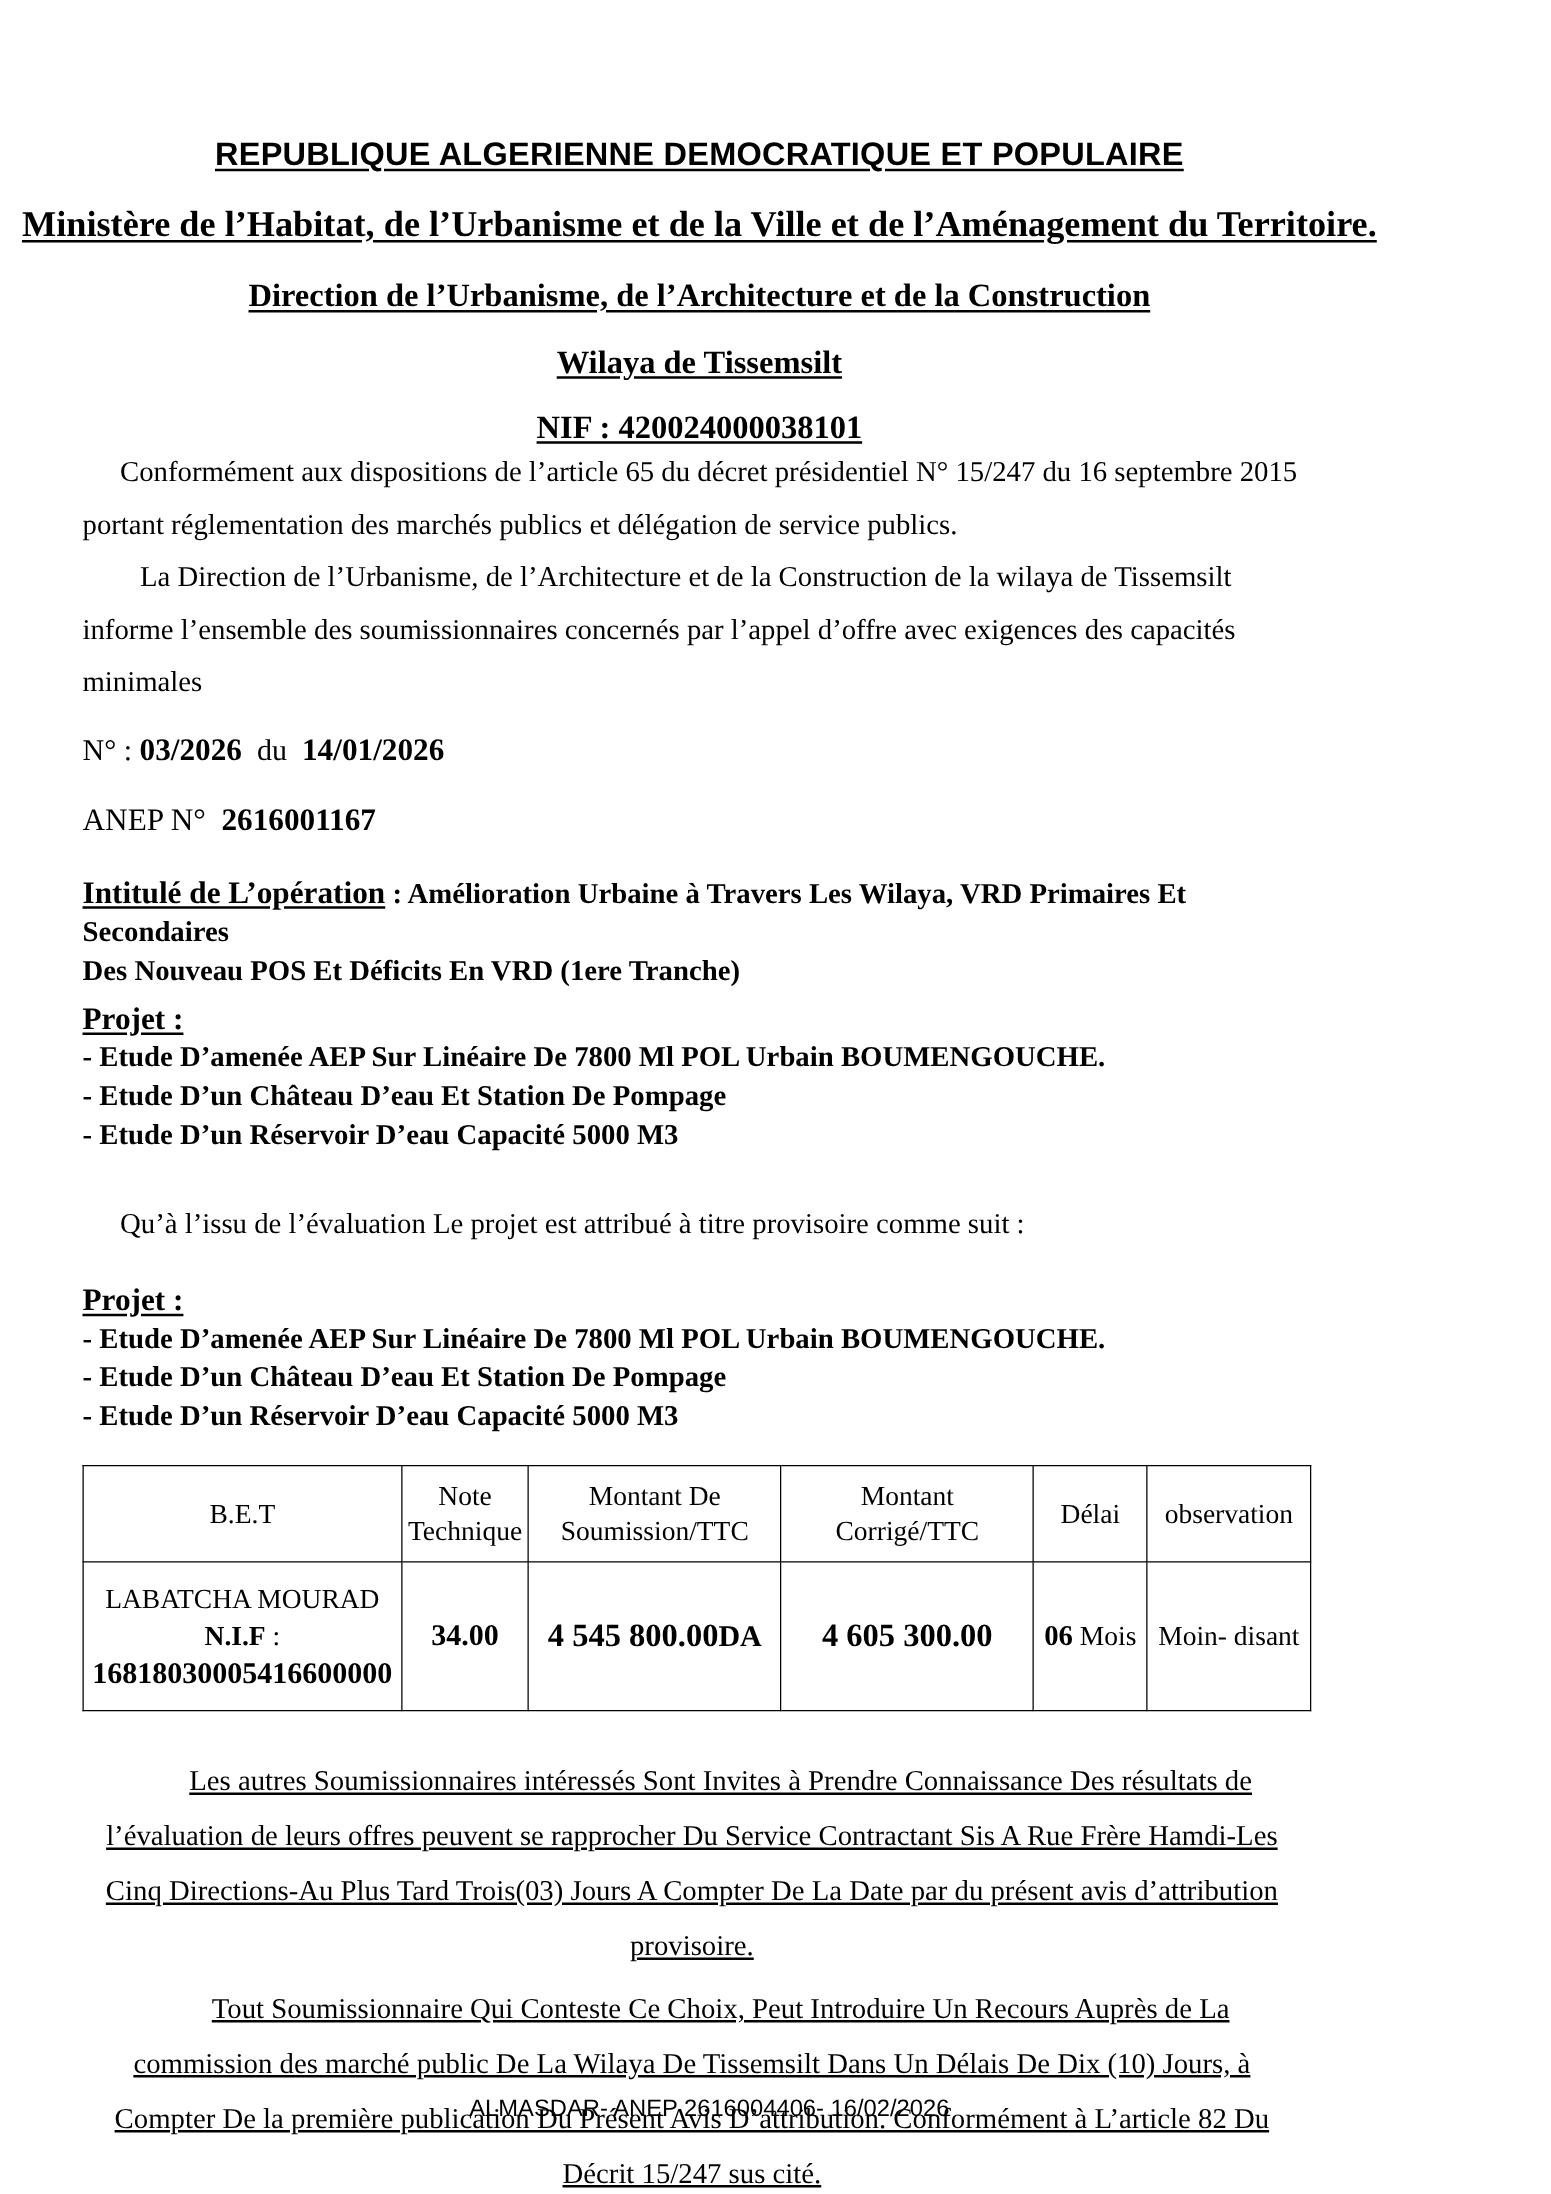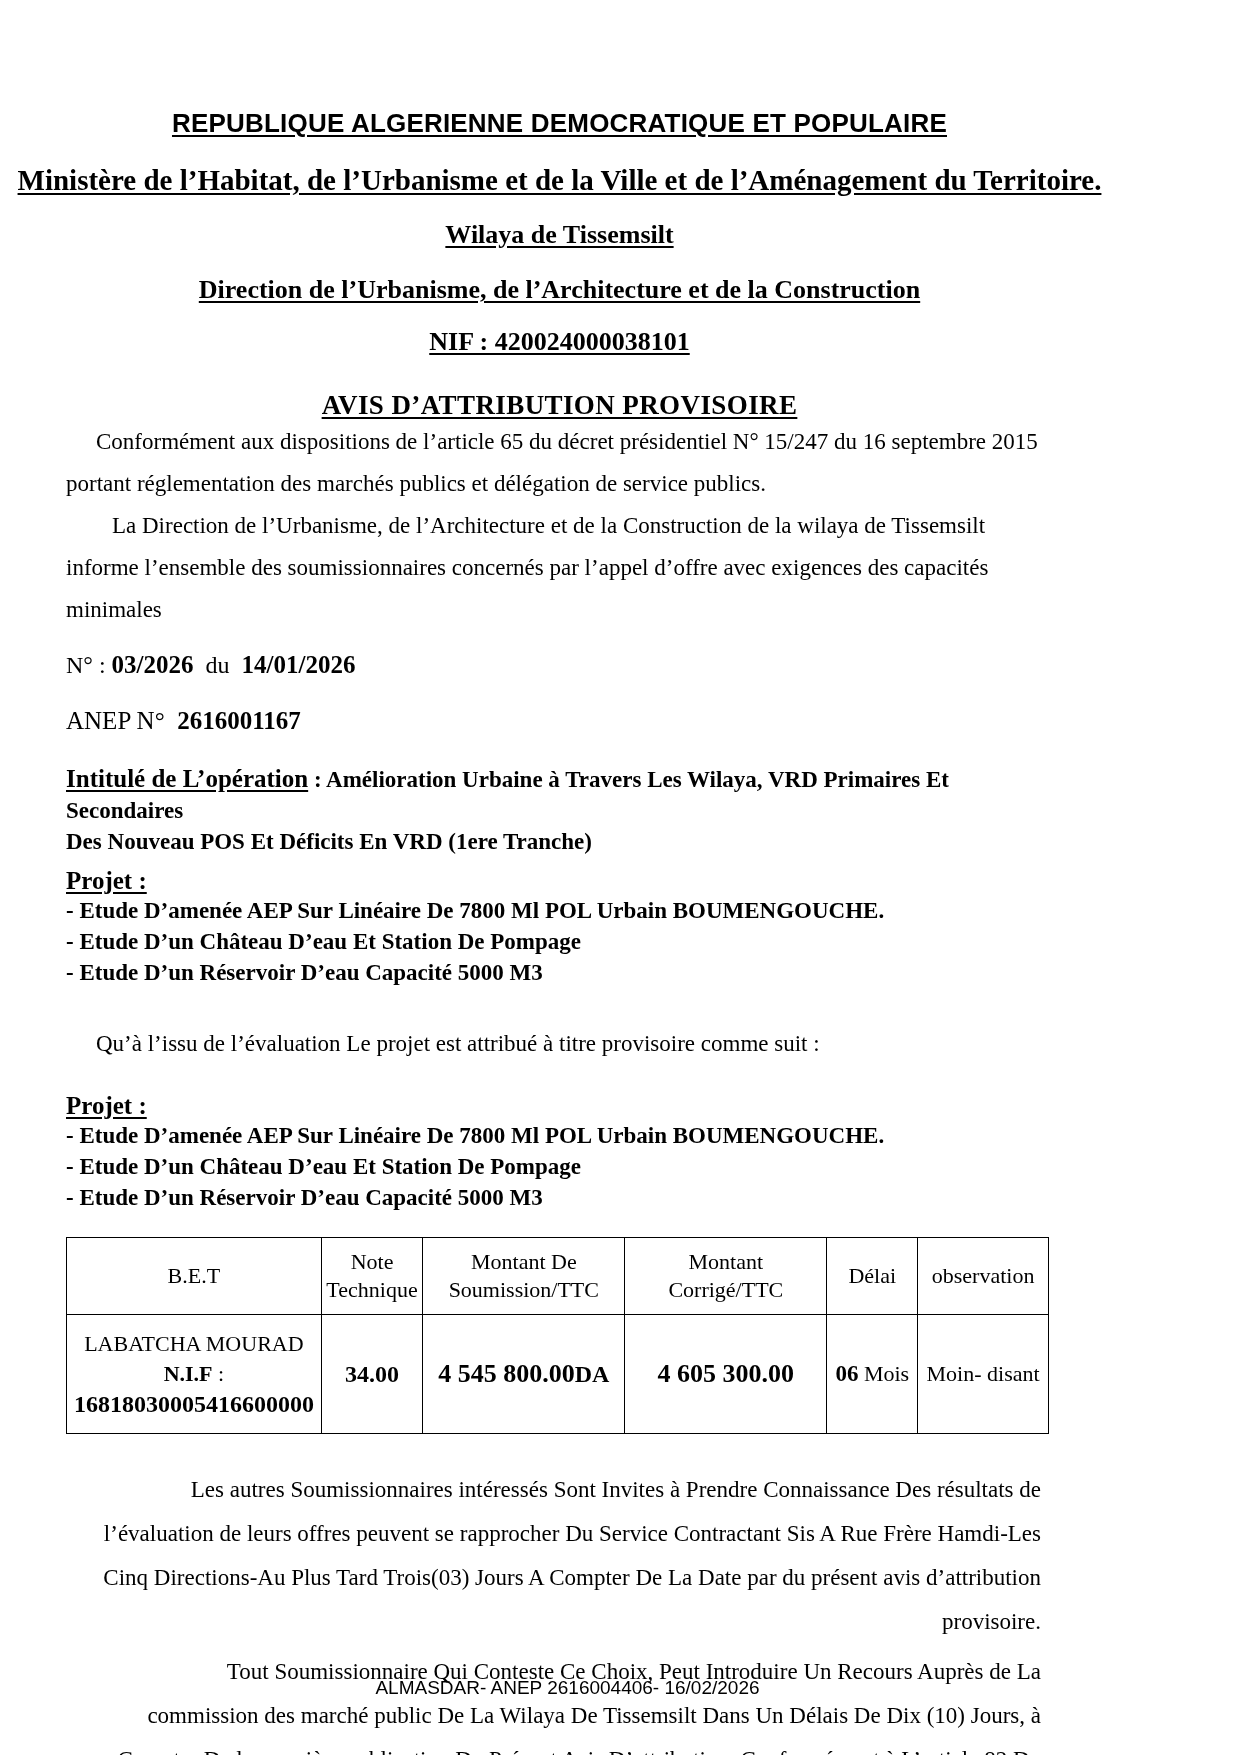--- a/index.html
+++ b/index.html
@@ -187,21 +187,22 @@
 
   
   .closing {
     padding: 0 78px 0 66px;
     margin-top: 34px;
   }
   .closing p {
     font-size: 23px;
     line-height: 44px;
     margin: 0;
-    text-align: right;
+    text-align: center;
+    text-decoration: underline;
   }
   .closing p + p {
     margin-top: 6px;
   }
 
   
   .footer {
     position: absolute;
     left: 16px;
     right: 0;
@@ -216,31 +217,28 @@
 
 <div class="page">
 
   <div class="hdr">
     <div class="hdr-line l1">
       <span class="u">REPUBLIQUE ALGERIENNE DEMOCRATIQUE ET POPULAIRE</span>
     </div>
     <div class="hdr-line l2">
       <span class="u">Ministère de l’Habitat, de l’Urbanisme et de la Ville et de l’Aménagement du Territoire.</span>
     </div>
+    <div class="hdr-line l3">
+      <span class="u">Direction de l’Urbanisme, de l’Architecture  et de la Construction</span>
+    </div>
     <div class="hdr-line l4">
       <span class="u">Wilaya de Tissemsilt</span>
     </div>
-    <div class="hdr-line l3">
-      <span class="u">Direction de l’Urbanisme, de l’Architecture  et de la Construction</span>
-    </div>
     <div class="hdr-line l5">
       <span class="u">NIF : 420024000038101</span>
-    </div>
-    <div class="hdr-line l6">
-      <span class="u">AVIS  D’ATTRIBUTION PROVISOIRE</span>
     </div>
   </div>
 
   <div class="body-wrap">
 
     <p class="para p-first"><span class="indent"></span><span>Conformément aux dispositions de l’article  65  du décret présidentiel   N° 15/247  du  16  septembre 2015  portant réglementation des  marchés publics et délégation de service publics.</span></p>
 
     <p class="para"><span class="indent-lg"></span><span>La Direction de l’Urbanisme, de l’Architecture et de la Construction de la wilaya de Tissemsilt informe l’ensemble des soumissionnaires concernés  par l’appel d’offre  avec exigences des capacités minimales</span></p>
 
     <p class="line-num"><span>N° :</span>&nbsp;<b>03/2026</b>&nbsp;&nbsp;<span>du</span>&nbsp;&nbsp;<b>14/01/2026</b></p>

